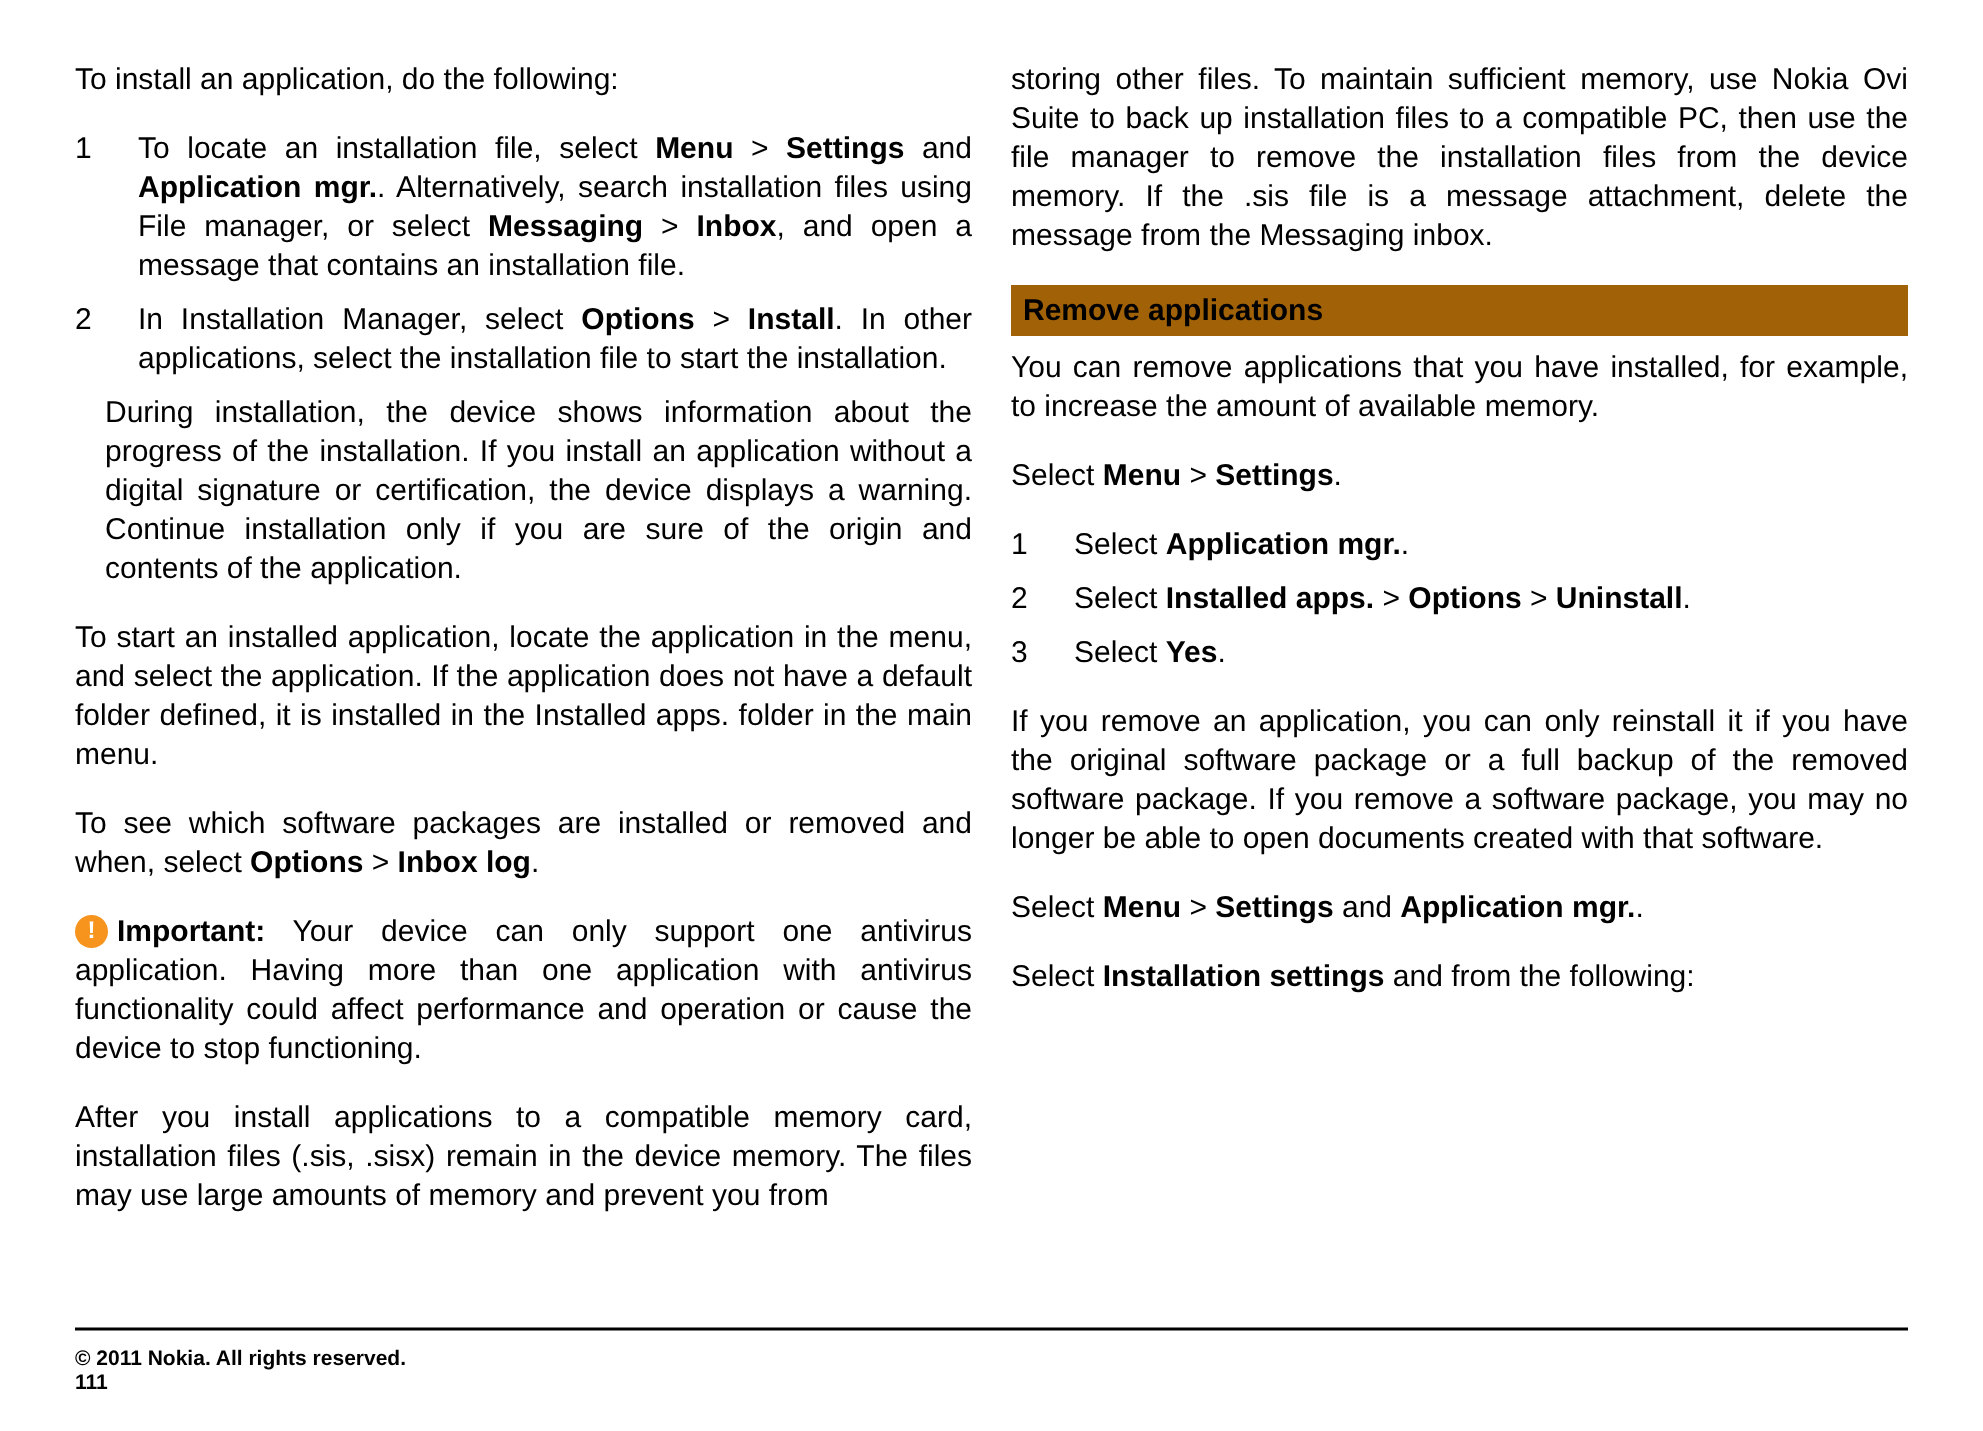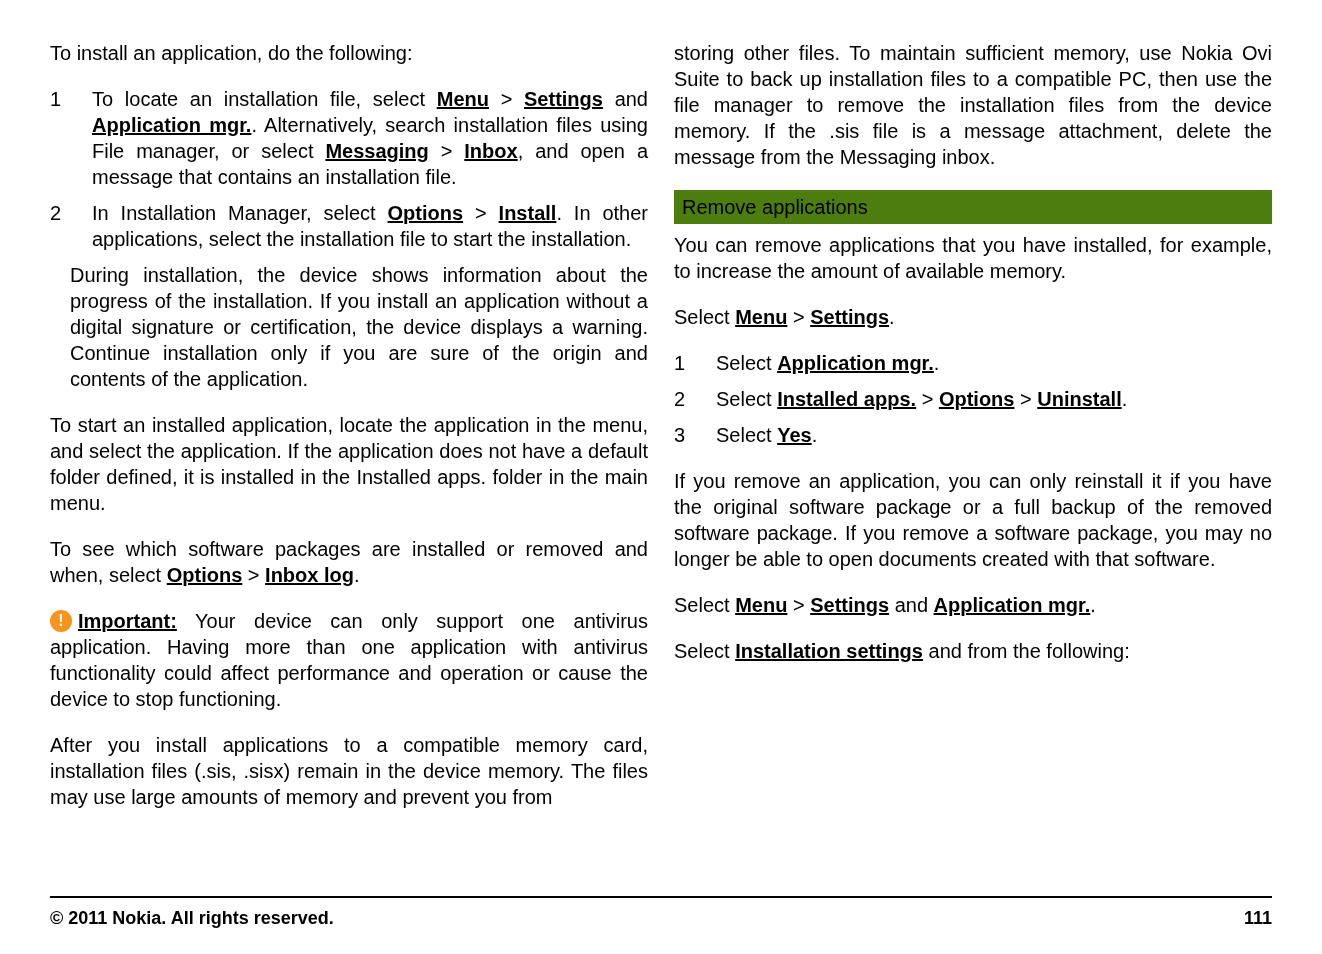--- a/index.html
+++ b/index.html
@@ -28,43 +28,42 @@
     }
     .para {
       margin-bottom: 20px;
       text-align: justify;
     }
     .para-tight {
       text-align: justify;
     }
     .bold {
       font-weight: bold;
-      text-decoration: underline;
     }
     .numbered {
       display: flex;
       margin-bottom: 10px;
     }
     .num {
       flex: 0 0 42px;
       font-weight: normal;
     }
     .num-content {
       flex: 1;
       text-align: justify;
     }
     .sub-para {
       margin-left: 20px;
       margin-top: 10px;
       margin-bottom: 20px;
       text-align: justify;
     }
     .section-header {
-      background: #4d7c0f;
-      font-weight: normal;
+      background: #a16207;
+      font-weight: bold;
       padding: 4px 8px;
       margin-bottom: 8px;
       margin-top: 0;
       font-size: 20px;
     }
     .important-icon {
       display: inline-block;
       width: 22px;
       height: 22px;
       background: #f7941e;
@@ -80,21 +79,22 @@
     .footer {
       position: absolute;
       bottom: 25px;
       left: 50px;
       right: 50px;
       border-top: 2px solid #000;
       padding-top: 10px;
       display: flex;
       justify-content: space-between;
       font-weight: bold;
-      font-size: 18px;
+      font-size: 14px;
+      flex-direction: column;
     }
     .ol-list {
       margin-bottom: 20px;
     }
   </style>
 </head>
 <body>
 
 <div class="columns">
   <div class="col">

